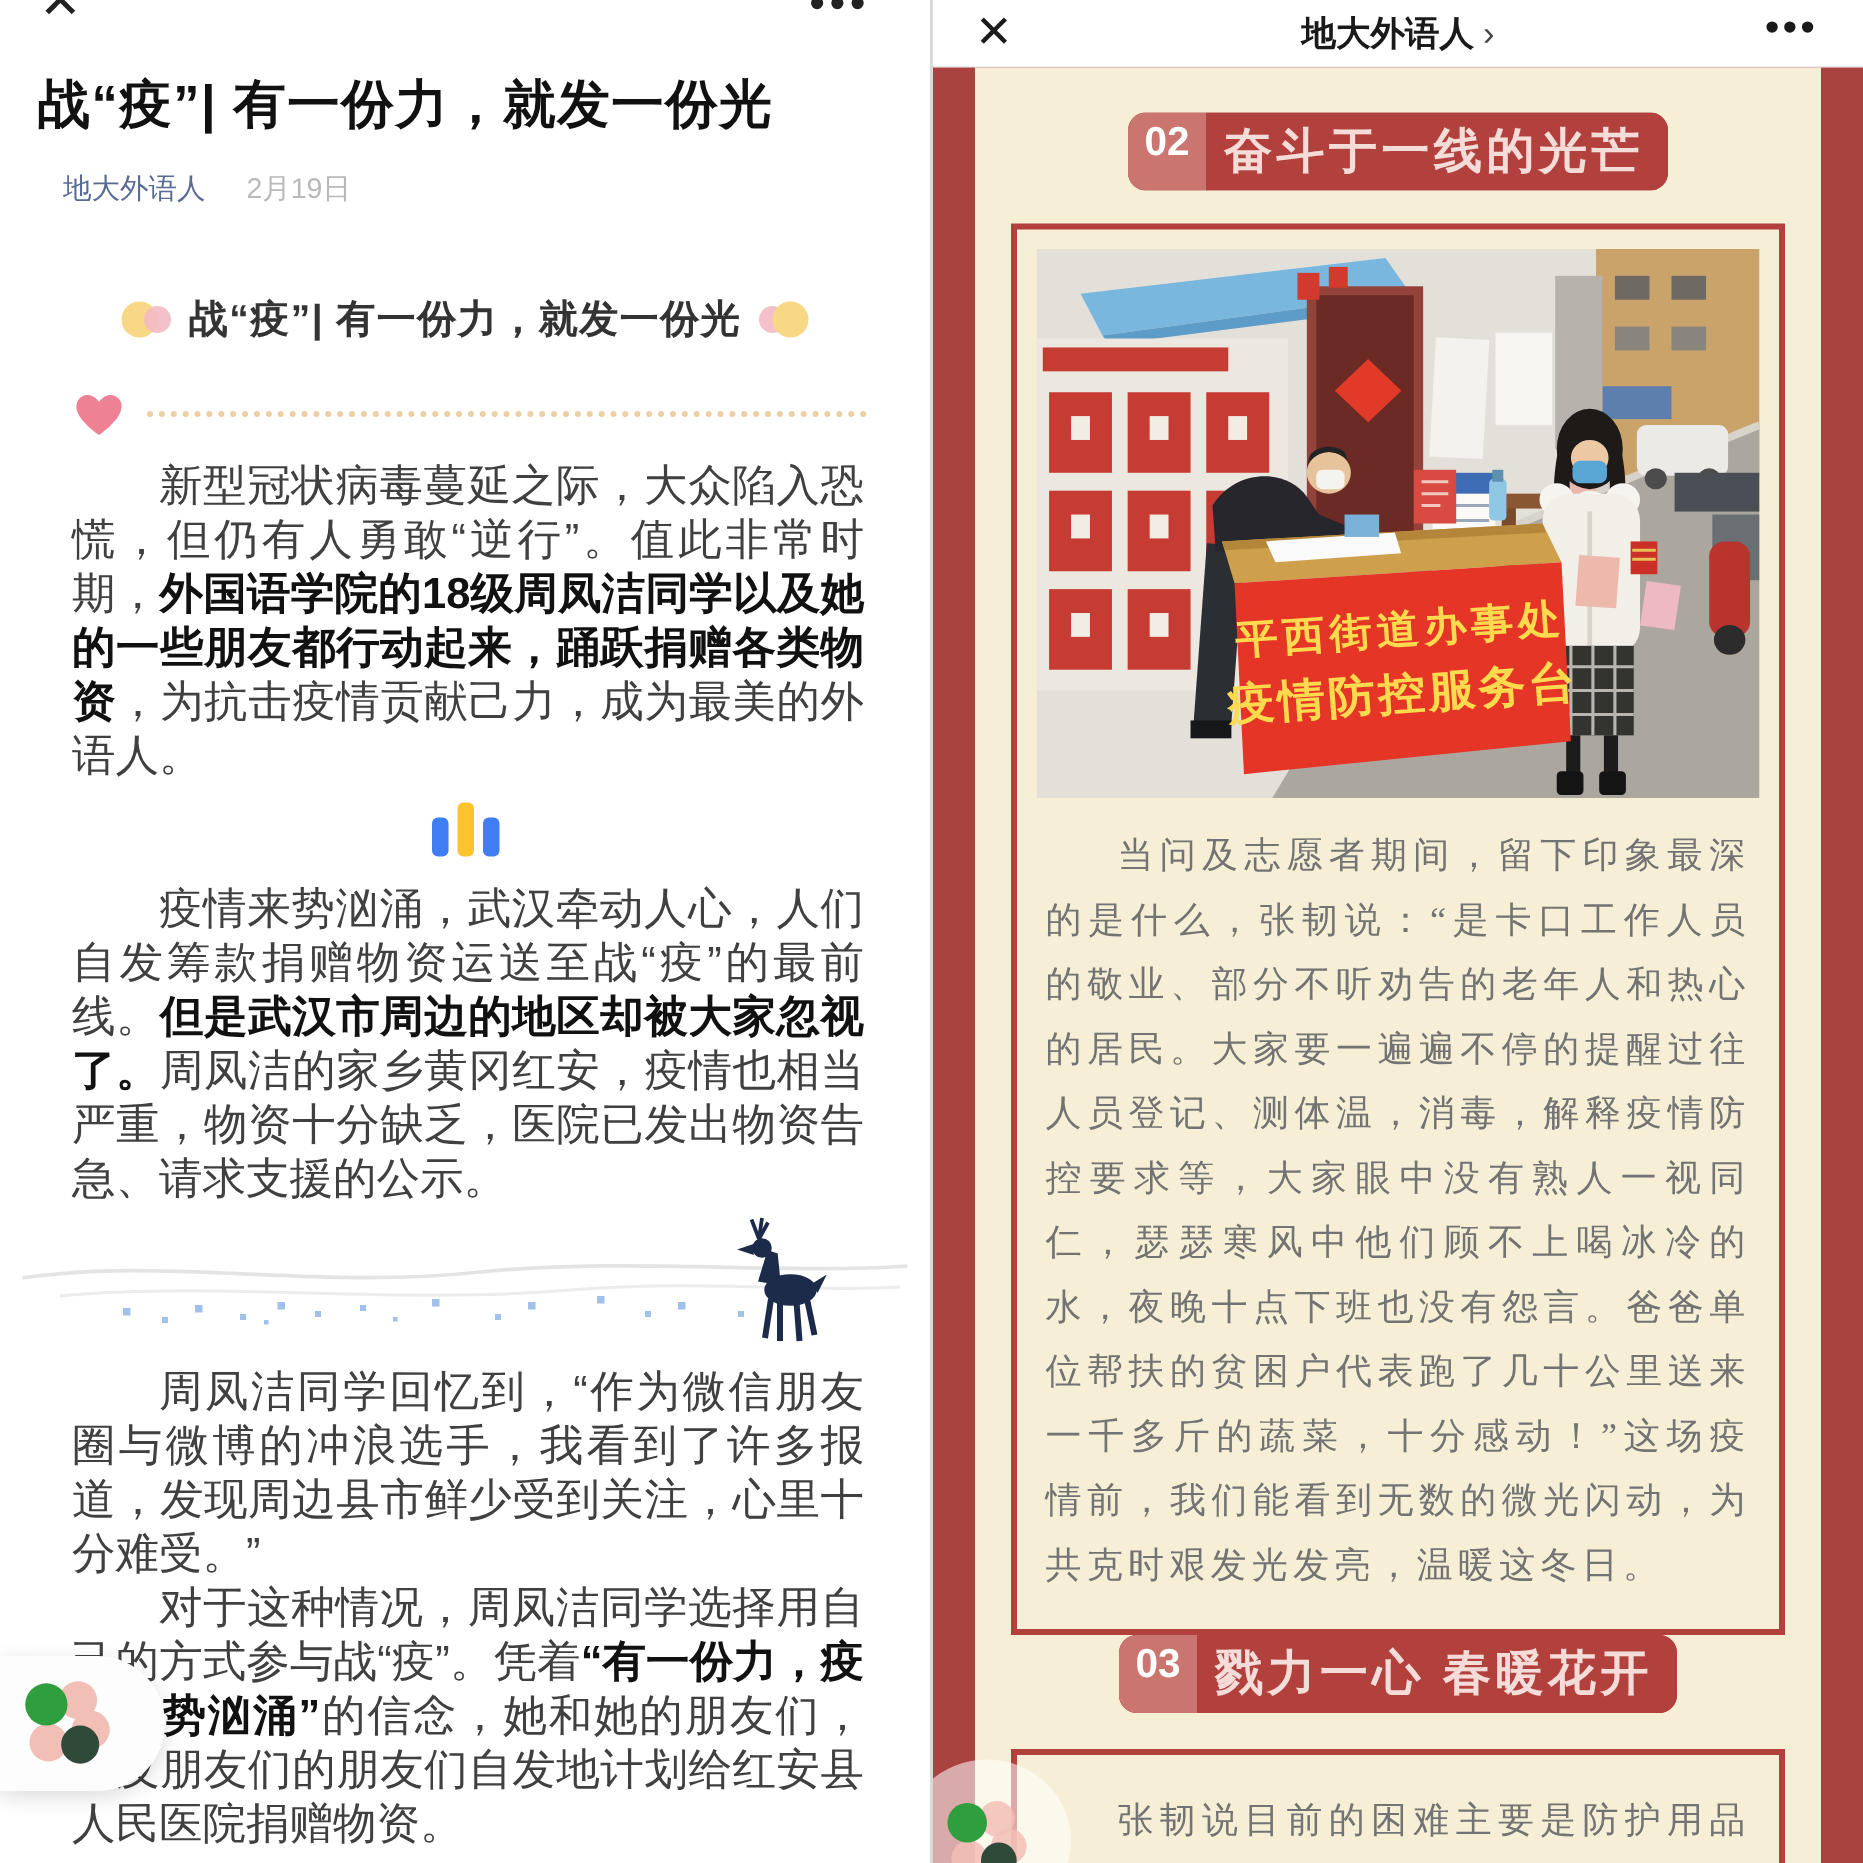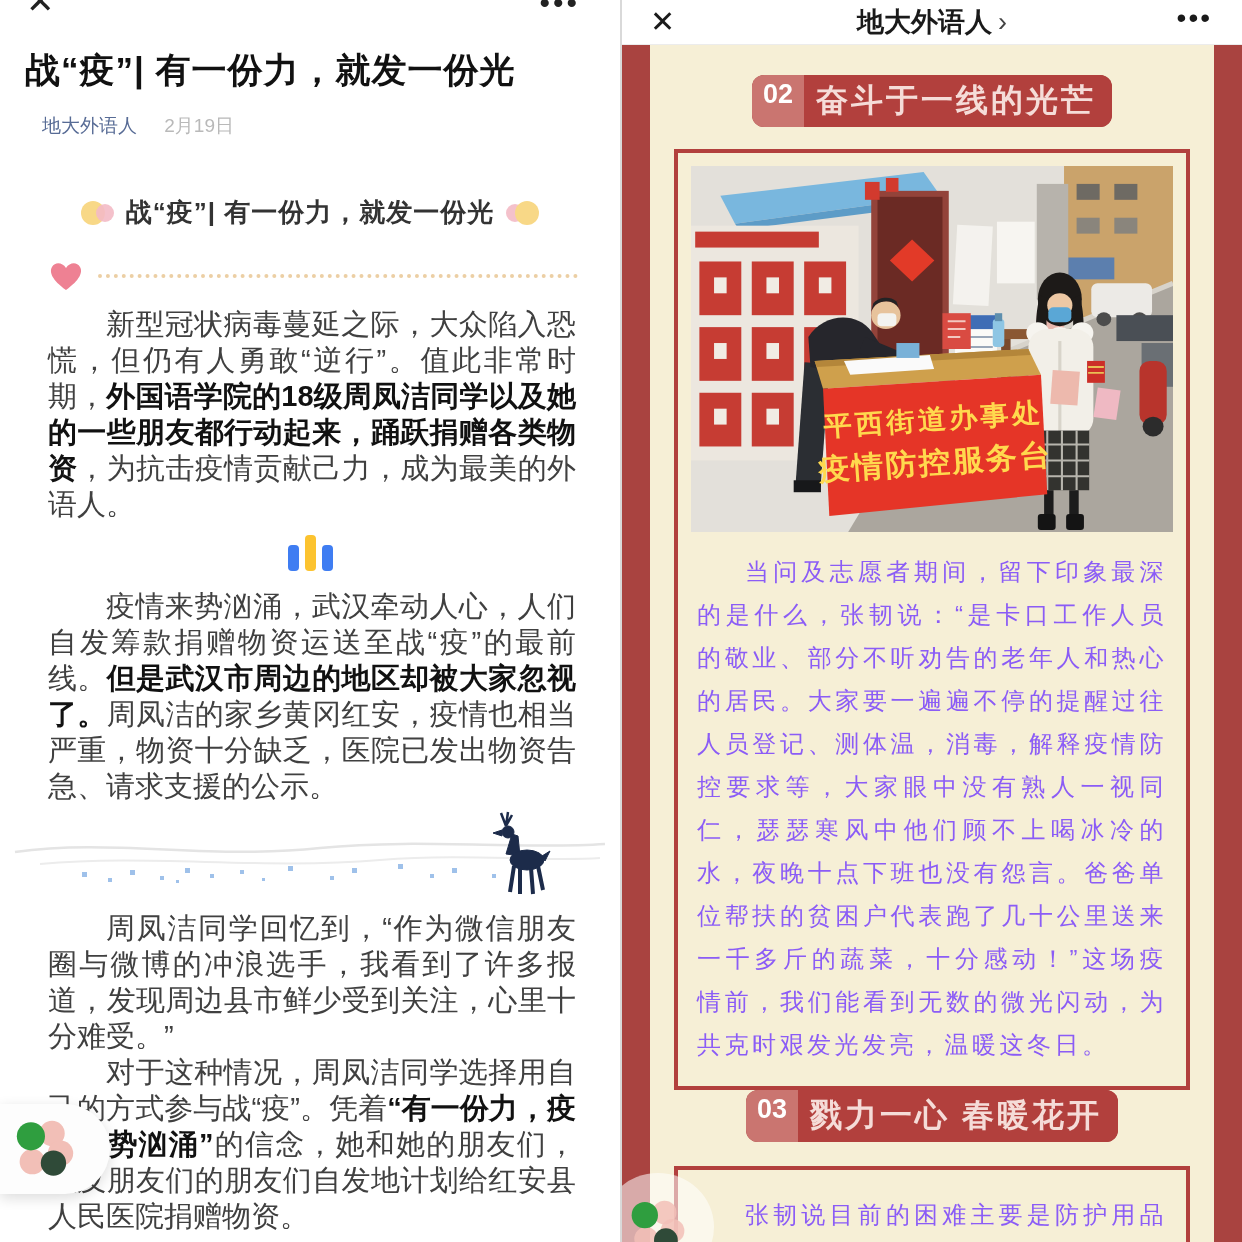--- a/index.html
+++ b/index.html
@@ -29,33 +29,33 @@
   .float-pill-left{position:absolute;left:0;top:1104px;width:110px;height:90px;background:#fdfdfd;
     border-radius:0 46px 46px 0;box-shadow:0 4px 14px rgba(0,0,0,.14);z-index:5;display:flex;align-items:center;}
   .float-pill-left svg{margin-left:14px;}
   .float-pill-right{position:absolute;left:-20px;top:1128px;width:112px;height:108px;background:rgba(255,255,255,.55);
     border-radius:50%;z-index:5;display:flex;align-items:center;justify-content:center;}
 
   
   .panel-right{position:relative;width:620px;height:1242px;background:#fff;overflow:hidden;flex:0 0 auto;}
   .rp-header{position:relative;height:44px;background:#fff;border-bottom:1px solid #ececec;display:flex;align-items:center;}
   .rp-close{position:absolute;left:28px;top:4px;font-size:30px;color:#1a1a1a;}
-  .rp-title-wrap{margin:0 auto;font-size:27px;font-weight:700;color:#1a1a1a;}
+  .rp-title-wrap{margin:0 auto;font-size:23px;font-weight:700;color:#1a1a1a;}
   .rp-chevron{font-weight:400;color:#444;margin-left:6px;}
   .rp-more{position:absolute;right:30px;top:2px;font-size:28px;color:#1a1a1a;letter-spacing:2px;}
   .rp-body{position:absolute;top:45px;left:0;right:0;bottom:0;background:#a94340;}
   .rp-cream{position:absolute;top:0;bottom:0;left:28px;right:28px;background:#f6efd6;overflow:hidden;}
   .badge-row{display:flex;justify-content:center;}
   .badge{display:inline-flex;border-radius:12px;overflow:hidden;box-shadow:0 0 0 2px #a13a37 inset;justify-content:flex-end;}
   .badge-num{background:#ca7570;color:#fff;font-weight:700;font-size:27px;padding:4px 11px;}
   .badge-title{background:#b2403d;color:#f5dcd8;font-weight:700;font-size:32px;letter-spacing:3px;padding:4px 16px 4px 12px;}
   .badge-row.first{padding-top:30px;}
   .red-box{margin:22px 24px 0;border:4px solid #b2403d;background:transparent;padding:13px 13px 20px;}
   .rp-photo{display:block;width:100%;height:366px;}
-  .rp-text{margin:18px 6px 0;font-size:24px;line-height:43px;letter-spacing:3.5px;color:#8b5cf6;text-align:justify;text-indent:2em;}
+  .rp-text{margin:18px 6px 0;font-size:24px;line-height:43px;letter-spacing:3.5px;color:#737373;text-align:justify;text-indent:2em;font-family:Liberation Serif, serif;}
   .badge-row.second{}
   .red-box.partial{margin-top:24px;padding-bottom:0;}
   .red-box.partial .rp-text{margin-top:10px;}
 </style>
 </head>
 <body>
 
 <div class="stage">
 
   <section class="panel-left">

